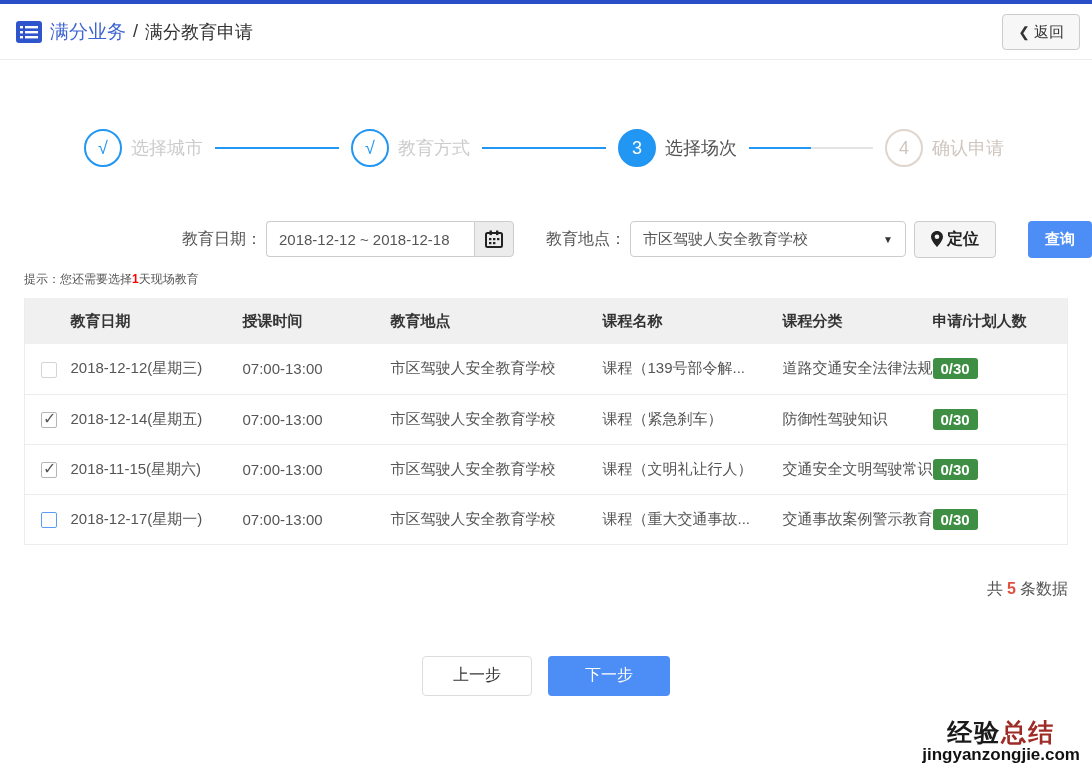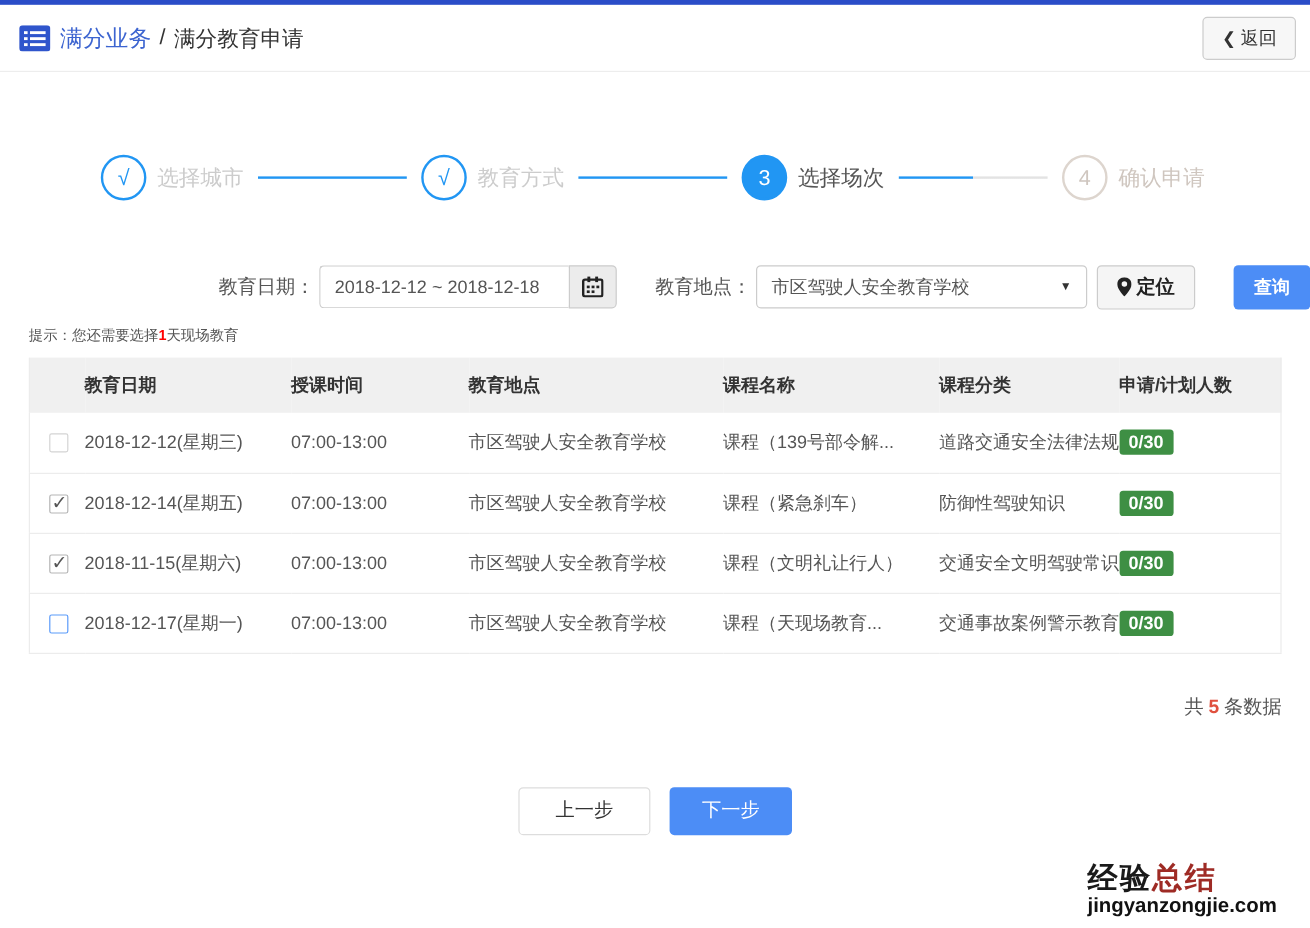--- a/index.html
+++ b/index.html
@@ -107,25 +107,25 @@
   }
   
   .count-line { margin:34px 24px 0; text-align:right; font-size:16px; color:#555; }
   .count-line .num { color:#e0503e; font-weight:bold; margin:0 4px; }
   .actions { margin-top:56px; display:flex; justify-content:center; gap:16px; }
   .btn-prev {
     width:110px; height:40px; background:#fff; border:1px solid #ddd;
     border-radius:4px; font-size:16px; color:#333; cursor:pointer; font-family:inherit;
   }
   .btn-next {
-    width:102px; height:40px; background:#4c8df6; border:none; border-radius:4px;
+    width:122px; height:40px; background:#4c8df6; border:none; border-radius:4px;
     font-size:16px; color:#fff; cursor:pointer; font-family:inherit;
   }
   
-  .watermark { position:absolute; right:28px; bottom:8px; line-height:1.1; }
+  .watermark { position:absolute; right:12px; bottom:8px; text-align:center; line-height:1.1; }
   .wm-l1 { font-size:25px; font-weight:bold; letter-spacing:2px; }
   .wm-l1 .blk { color:#1a1a1a; }
   .wm-l1 .red { color:#9e2b25; }
   .wm-l2 { font-size:17px; font-weight:bold; color:#111; letter-spacing:0; }
 </style>
 </head>
 <body>
 
 <div class="top-accent"></div>
 
@@ -255,21 +255,21 @@
         <td>市区驾驶人安全教育学校</td>
         <td>课程（文明礼让行人）</td>
         <td>交通安全文明驾驶常识</td>
         <td class="col-count"><span class="badge">0/30</span></td>
       </tr>
       <tr>
         <td class="cb-cell"><span class="cb" data-state="unchecked-active"></span></td>
         <td>2018-12-17(星期一)</td>
         <td>07:00-13:00</td>
         <td>市区驾驶人安全教育学校</td>
-        <td>课程（天现场教育...</td>
+        <td>课程（重大交通事故...</td>
         <td>交通事故案例警示教育</td>
         <td class="col-count"><span class="badge">0/30</span></td>
       </tr>
     </tbody>
   </table>
 </div>
 
 <div class="count-line">
   <span>共</span><span class="num">5</span><span>条数据</span>
 </div>

